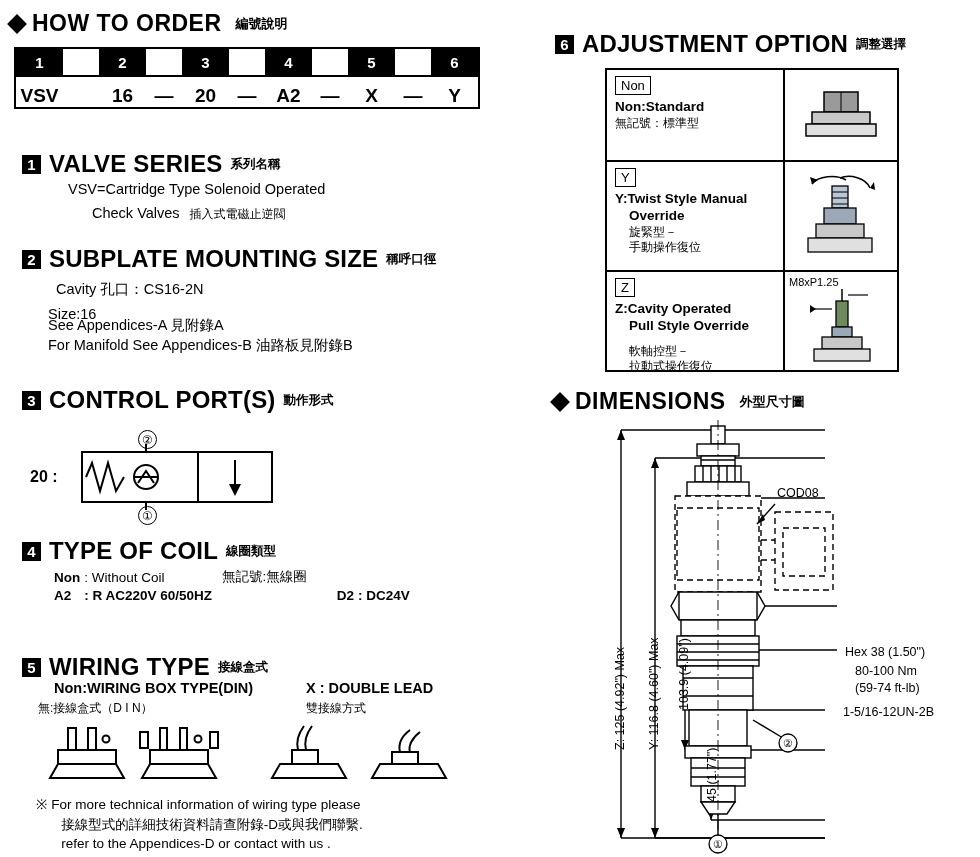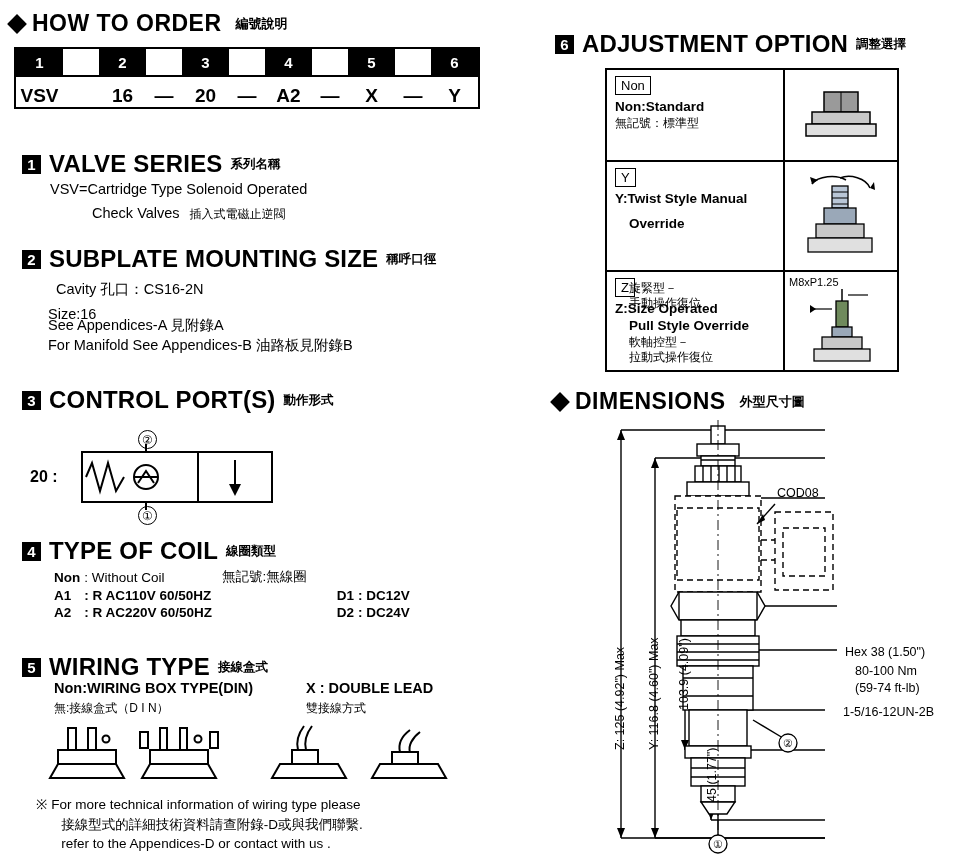--- a/index.html
+++ b/index.html
@@ -130,21 +130,21 @@
         <div class="gap">—</div>
         <div class="cell">Y</div>
       </div>
     </div>
 
     <div class="blk sec-head" style="left:22px;top:150px;">
       <span class="numbox">1</span>
       <span class="sec-title">VALVE SERIES</span>
       <span class="sec-cjk">系列名稱</span>
     </div>
-    <div class="blk txt" style="left:50px;top:181px;">VSV=Cartridge Type Solenoid Operated</div>
+    <div class="blk txt" style="left:68px;top:181px;">VSV=Cartridge Type Solenoid Operated</div>
     <div class="blk" style="left:92px;top:205px;display:flex;align-items:baseline;gap:10px;">
       <span class="txt">Check Valves</span>
       <span class="small-cjk">插入式電磁止逆閥</span>
     </div>
 
     <div class="blk sec-head" style="left:22px;top:245px;">
       <span class="numbox">2</span>
       <span class="sec-title">SUBPLATE MOUNTING SIZE</span>
       <span class="sec-cjk">稱呼口徑</span>
     </div>
@@ -191,43 +191,36 @@
     <table class="coil blk" style="left:54px;top:568px;">
       <tbody>
           <tr>
         <td style="font-weight:bold;">Non</td>
         <td>: Without Coil</td>
         <td style="padding-left:6px;margin-left:16px;">無記號:無線圈</td>
         <td style="font-weight:bold;padding-left:26px;"></td>
         <td></td>
       </tr>
       <tr>
-        <td style="font-weight:bold;">A1</td>
-        <td style="font-weight:bold;">: R AC110V  60/50HZ</td>
-        <td></td>
-        <td style="font-weight:bold;padding-left:26px;">D1</td>
-        <td style="font-weight:bold;">: DC12V</td>
-      </tr>
-      <tr>
         <td style="font-weight:bold;">A2</td>
         <td style="font-weight:bold;">: R AC220V  60/50HZ</td>
         <td></td>
         <td style="font-weight:bold;padding-left:26px;">D2</td>
         <td style="font-weight:bold;">: DC24V</td>
       </tr>
     </tbody>
       </table>
 
     <div class="blk sec-head" style="left:22px;top:653px;">
       <span class="numbox">5</span>
       <span class="sec-title">WIRING TYPE</span>
       <span class="sec-cjk">接線盒式</span>
     </div>
     <div class="blk txt-b" style="left:54px;top:680px;">Non:WIRING BOX TYPE(DIN)</div>
-    <div class="blk small-cjk" style="left:54px;top:700px;">無:接線盒式（D I N）</div>
+    <div class="blk small-cjk" style="left:38px;top:700px;">無:接線盒式（D I N）</div>
     <div class="blk txt-b" style="left:306px;top:680px;">X : DOUBLE LEAD</div>
     <div class="blk small-cjk" style="left:306px;top:700px;">雙接線方式</div>
 
     <svg class="blk" style="left:40px;top:720px;" width="460" height="70">
 
       <g>
         <rect x="28" y="8" width="8" height="22" fill="none" stroke="#000" stroke-width="2"></rect>
         <rect x="48" y="8" width="8" height="22" fill="none" stroke="#000" stroke-width="2"></rect>
         <rect x="18" y="30" width="58" height="14" fill="none" stroke="#000" stroke-width="2"></rect>
         <polygon points="10,58 84,58 76,44 18,44" fill="none" stroke="#000" stroke-width="2"></polygon>
@@ -294,22 +287,22 @@
             <rect x="8" y="40" width="70" height="12" fill="#e0e0e0" stroke="#000" stroke-width="1.5"></rect>
             <line x1="43" y1="8" x2="43" y2="28" stroke="#000" stroke-width="1"></line>
           </svg>
         </div>
       </div>
 
       <div class="adj-row" style="height:108px;">
         <div class="adj-left">
           <div class="tagbox">Y</div>
           <div class="adj-t1">Y:Twist Style Manual</div>
-          <div class="adj-t1" style="padding-left:14px;margin-top:8px;">Override</div>
-          <div class="adj-t2" style="padding-left:14px;margin-top:48px;">旋緊型－</div>
+          <div class="adj-t1" style="padding-left:14px;">Override</div>
+          <div class="adj-t2" style="padding-left:14px;">旋緊型－</div>
           <div class="adj-t2" style="padding-left:14px;">手動操作復位</div>
         </div>
         <div class="adj-right">
           <svg width="90" height="92">
             <path d="M16 14 C22 6 40 4 50 10" fill="none" stroke="#000" stroke-width="1.5"></path>
             <polygon points="16,14 14,7 22,10" fill="#000"></polygon>
             <path d="M74 18 C70 8 54 4 44 8" fill="none" stroke="#000" stroke-width="1.5"></path>
             <polygon points="74,18 78,12 79,20" fill="#000"></polygon>
             <rect x="36" y="16" width="16" height="22" fill="#b9c6d6" stroke="#000" stroke-width="1.3"></rect>
             <line x1="36" y1="22" x2="52" y2="22" stroke="#000" stroke-width="1"></line>
@@ -318,23 +311,23 @@
             <rect x="28" y="38" width="32" height="16" fill="#9aa8b8" stroke="#000" stroke-width="1.3"></rect>
             <rect x="20" y="54" width="48" height="14" fill="#c8c8c8" stroke="#000" stroke-width="1.3"></rect>
             <rect x="12" y="68" width="64" height="14" fill="#e0e0e0" stroke="#000" stroke-width="1.3"></rect>
           </svg>
         </div>
       </div>
 
       <div class="adj-row" style="height:98px;">
         <div class="adj-left">
           <div class="tagbox">Z</div>
-          <div class="adj-t1">Z:Size Operated</div>
+          <div class="adj-t1">Z:Cavity Operated</div>
           <div class="adj-t1" style="padding-left:14px;">Pull Style Override</div>
-          <div class="adj-t2" style="padding-left:14px;">軟軸控型－</div>
+          <div class="adj-t2" style="padding-left:14px;margin-top:9px;">軟軸控型－</div>
           <div class="adj-t2" style="padding-left:14px;">拉動式操作復位</div>
         </div>
         <div class="adj-right">
           <div style="position:absolute;left:4px;top:4px;font-size:11px;">M8xP1.25</div>
           <svg width="90" height="80" style="margin-top:12px;">
             <line x1="46" y1="2" x2="46" y2="14" stroke="#000" stroke-width="1.5"></line>
             <rect x="40" y="14" width="12" height="26" fill="#6f8a5c" stroke="#000" stroke-width="1.3"></rect>
             <rect x="36" y="40" width="20" height="10" fill="#9aa8b8" stroke="#000" stroke-width="1.3"></rect>
             <rect x="26" y="50" width="40" height="12" fill="#c8c8c8" stroke="#000" stroke-width="1.3"></rect>
             <rect x="18" y="62" width="56" height="12" fill="#e0e0e0" stroke="#000" stroke-width="1.3"></rect>

